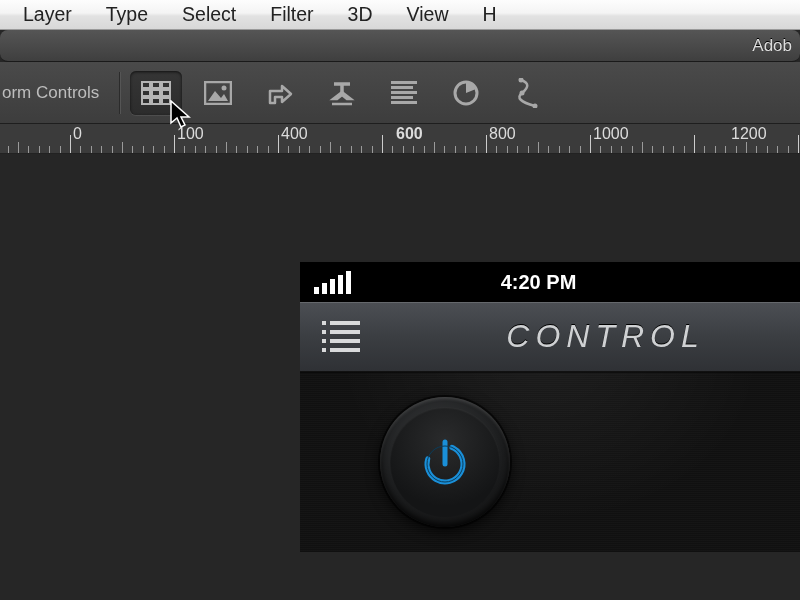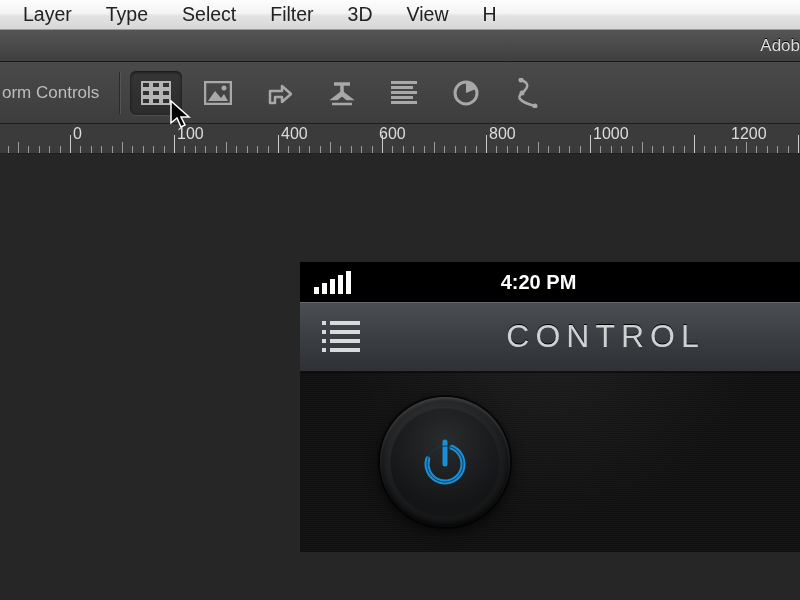--- a/index.html
+++ b/index.html
@@ -20,23 +20,25 @@
   .menubar .menu-item { padding: 0 17px; cursor: default; }
 
   
   .titlebar {
     height: 32px;
     background: linear-gradient(to bottom, #555 0%, #4a4a4a 50%, #3f3f3f 100%);
     border-bottom: 1px solid #1a1a1a;
     display: flex;
     align-items: center;
     justify-content: flex-end;
+    padding-right: 8px;
     color: #ddd;
     font-size: 17px;
     text-shadow: 0 -1px 0 #000;
+    border-radius: 8px;
   }
 
   
   .toolbar {
     height: 62px;
     background: linear-gradient(to bottom, #4a4a4a 0%, #3d3d3d 100%);
     border-bottom: 1px solid #1e1e1e;
     display: flex;
     align-items: center;
     padding-left: 2px;
@@ -142,20 +144,21 @@
 
   .app-header {
     height: 70px;
     background: linear-gradient(to bottom, #4c4f54 0%, #3b3e42 50%, #2f3135 100%);
     border-bottom: 1px solid #111;
     box-shadow: inset 0 1px 0 rgba(255,255,255,0.15), 0 1px 0 rgba(0,0,0,0.5);
     display: flex;
     align-items: center;
     padding: 10px 22px;
     position: relative;
+    font-style: italic;
   }
   .app-header .title {
     position: absolute;
     left: 50%;
     transform: translateX(-22%);
     color: #cfd1d3;
     font-size: 32px;
     letter-spacing: 6px;
     font-family: "Helvetica Neue", Helvetica, Arial, sans-serif;
     font-weight: 200;
@@ -371,21 +374,21 @@
     <div class="tick-minor" style="left: 735.6px;"></div>
     <div class="tick-minor" style="height: 11px; left: 746px;"></div>
     <div class="tick-minor" style="left: 756.4px;"></div>
     <div class="tick-minor" style="left: 766.8px;"></div>
     <div class="tick-minor" style="left: 777.2px;"></div>
     <div class="tick-minor" style="left: 787.6px;"></div>
     <div class="tick-major" style="left: 798px;"></div>
     <div class="tick-label" style="left: 70px;">0</div>
     <div class="tick-label" style="left: 174px;">100</div>
     <div class="tick-label" style="left: 278px;">400</div>
-    <div class="tick-label" style="left: 376px;">600</div>
+    <div class="tick-label" style="left: 393px; font-weight: bold;">600</div>
     <div class="tick-label" style="left: 486px;">800</div>
     <div class="tick-label" style="left: 590px;">1000</div>
     <div class="tick-label" style="left: 728px;">1200</div>
   </div>
 
 <div class="canvas">
   <div class="phone">
     <div class="statusbar">
       <div class="signal">
         <div class="bar b1"></div>

